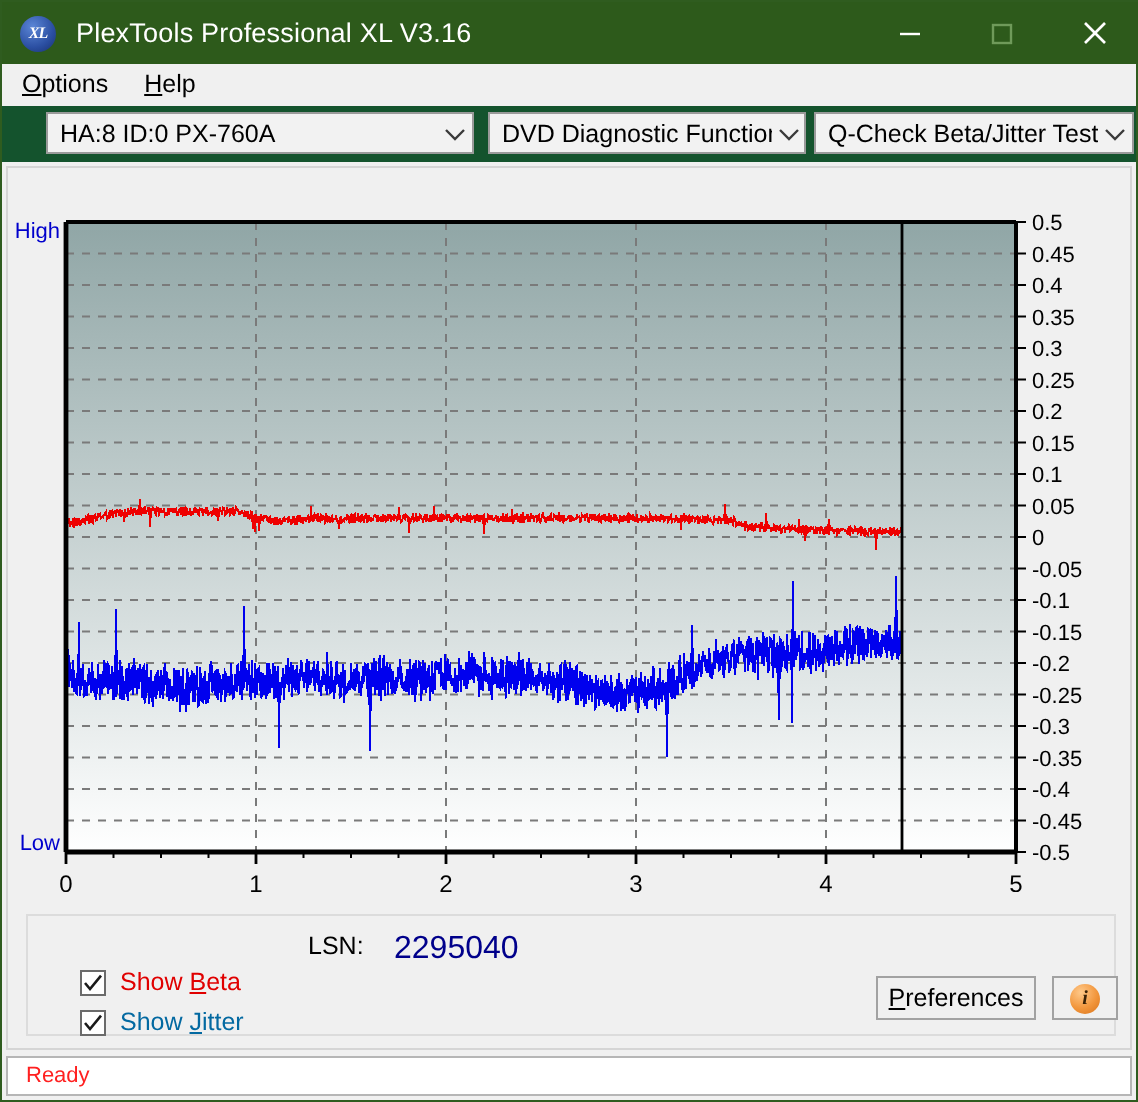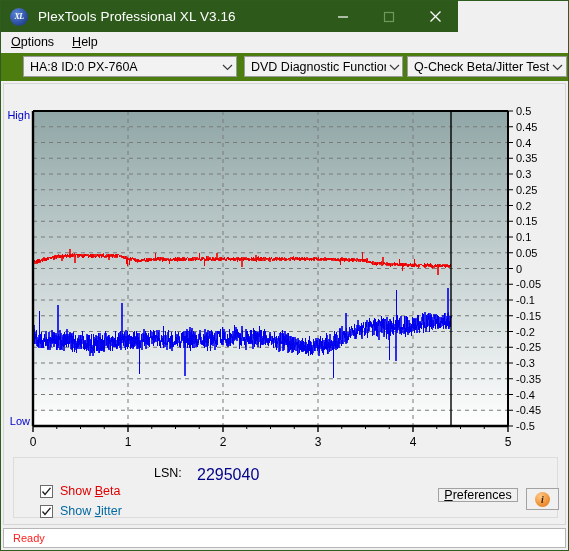--- a/index.html
+++ b/index.html
@@ -11,21 +11,21 @@
   }
   #app{
     position:relative;width:569px;height:551px;
     box-sizing:border-box;
     border:1px solid #2f5c1f;
     background:#f0f0f0;
   }
 
   
   #titlebar{
-    position:absolute;left:0;top:0;width:457px;height:31px;
+    position:absolute;left:0;top:0;width:569px;height:31px;
     background:#2d5a1b;
     display:flex;align-items:center;
   }
   #app-icon{
     width:18px;height:18px;border-radius:50%;
     margin-left:9px;
     background:radial-gradient(circle at 35% 30%,#5b86d6 0%,#2b4fa2 60%,#17306e 100%);
     display:flex;align-items:center;justify-content:center;
     color:#ffffff;font-size:8px;font-weight:bold;font-style:italic;
     font-family:"Liberation Serif",serif;
@@ -50,21 +50,21 @@
   }
   .menu-item{
     font-size:12.5px;color:#000;padding:0 8px;margin-left:2px;
     line-height:21px;
   }
   .menu-item u{text-decoration:underline;}
 
   
   #combobar{
     position:absolute;left:0;top:52px;width:567px;height:28px;
-    background:#4d7c0f;
+    background:#14532d;
   }
   .combo{
     position:absolute;top:3px;height:21px;
     background:#f2f2f2;
     border:1px solid #9a9a9a;
     box-sizing:border-box;
     display:flex;align-items:center;
     font-size:12.5px;color:#000;
   }
   .combo .ctxt{padding-left:6px;white-space:nowrap;overflow:hidden;}
@@ -119,21 +119,21 @@
     font-size:12.5px;color:#000;
     display:flex;align-items:center;justify-content:center;
     box-sizing:border-box;
   }
   .btn u{text-decoration:underline;}
   #btn-start{
     left:477px;top:3px;width:68px;height:21px;
     border:1px solid #0a64b4;
     outline:1px dotted #444;outline-offset:-3px;
   }
-  #btn-prefs{left:424px;top:30px;width:80px;height:14px;}
+  #btn-prefs{left:424px;top:30px;width:80px;height:22px;}
   #btn-info{left:512px;top:30px;width:33px;height:22px;}
   #info-circle{
     width:15px;height:15px;border-radius:50%;
     background:radial-gradient(circle at 36% 28%,#ffc98a 0%,#f2963c 55%,#d8731a 100%);
     display:flex;align-items:center;justify-content:center;
     color:#3a2207;font-size:10px;font-weight:bold;font-style:italic;
     font-family:"Liberation Serif",serif;
   }
 
   

